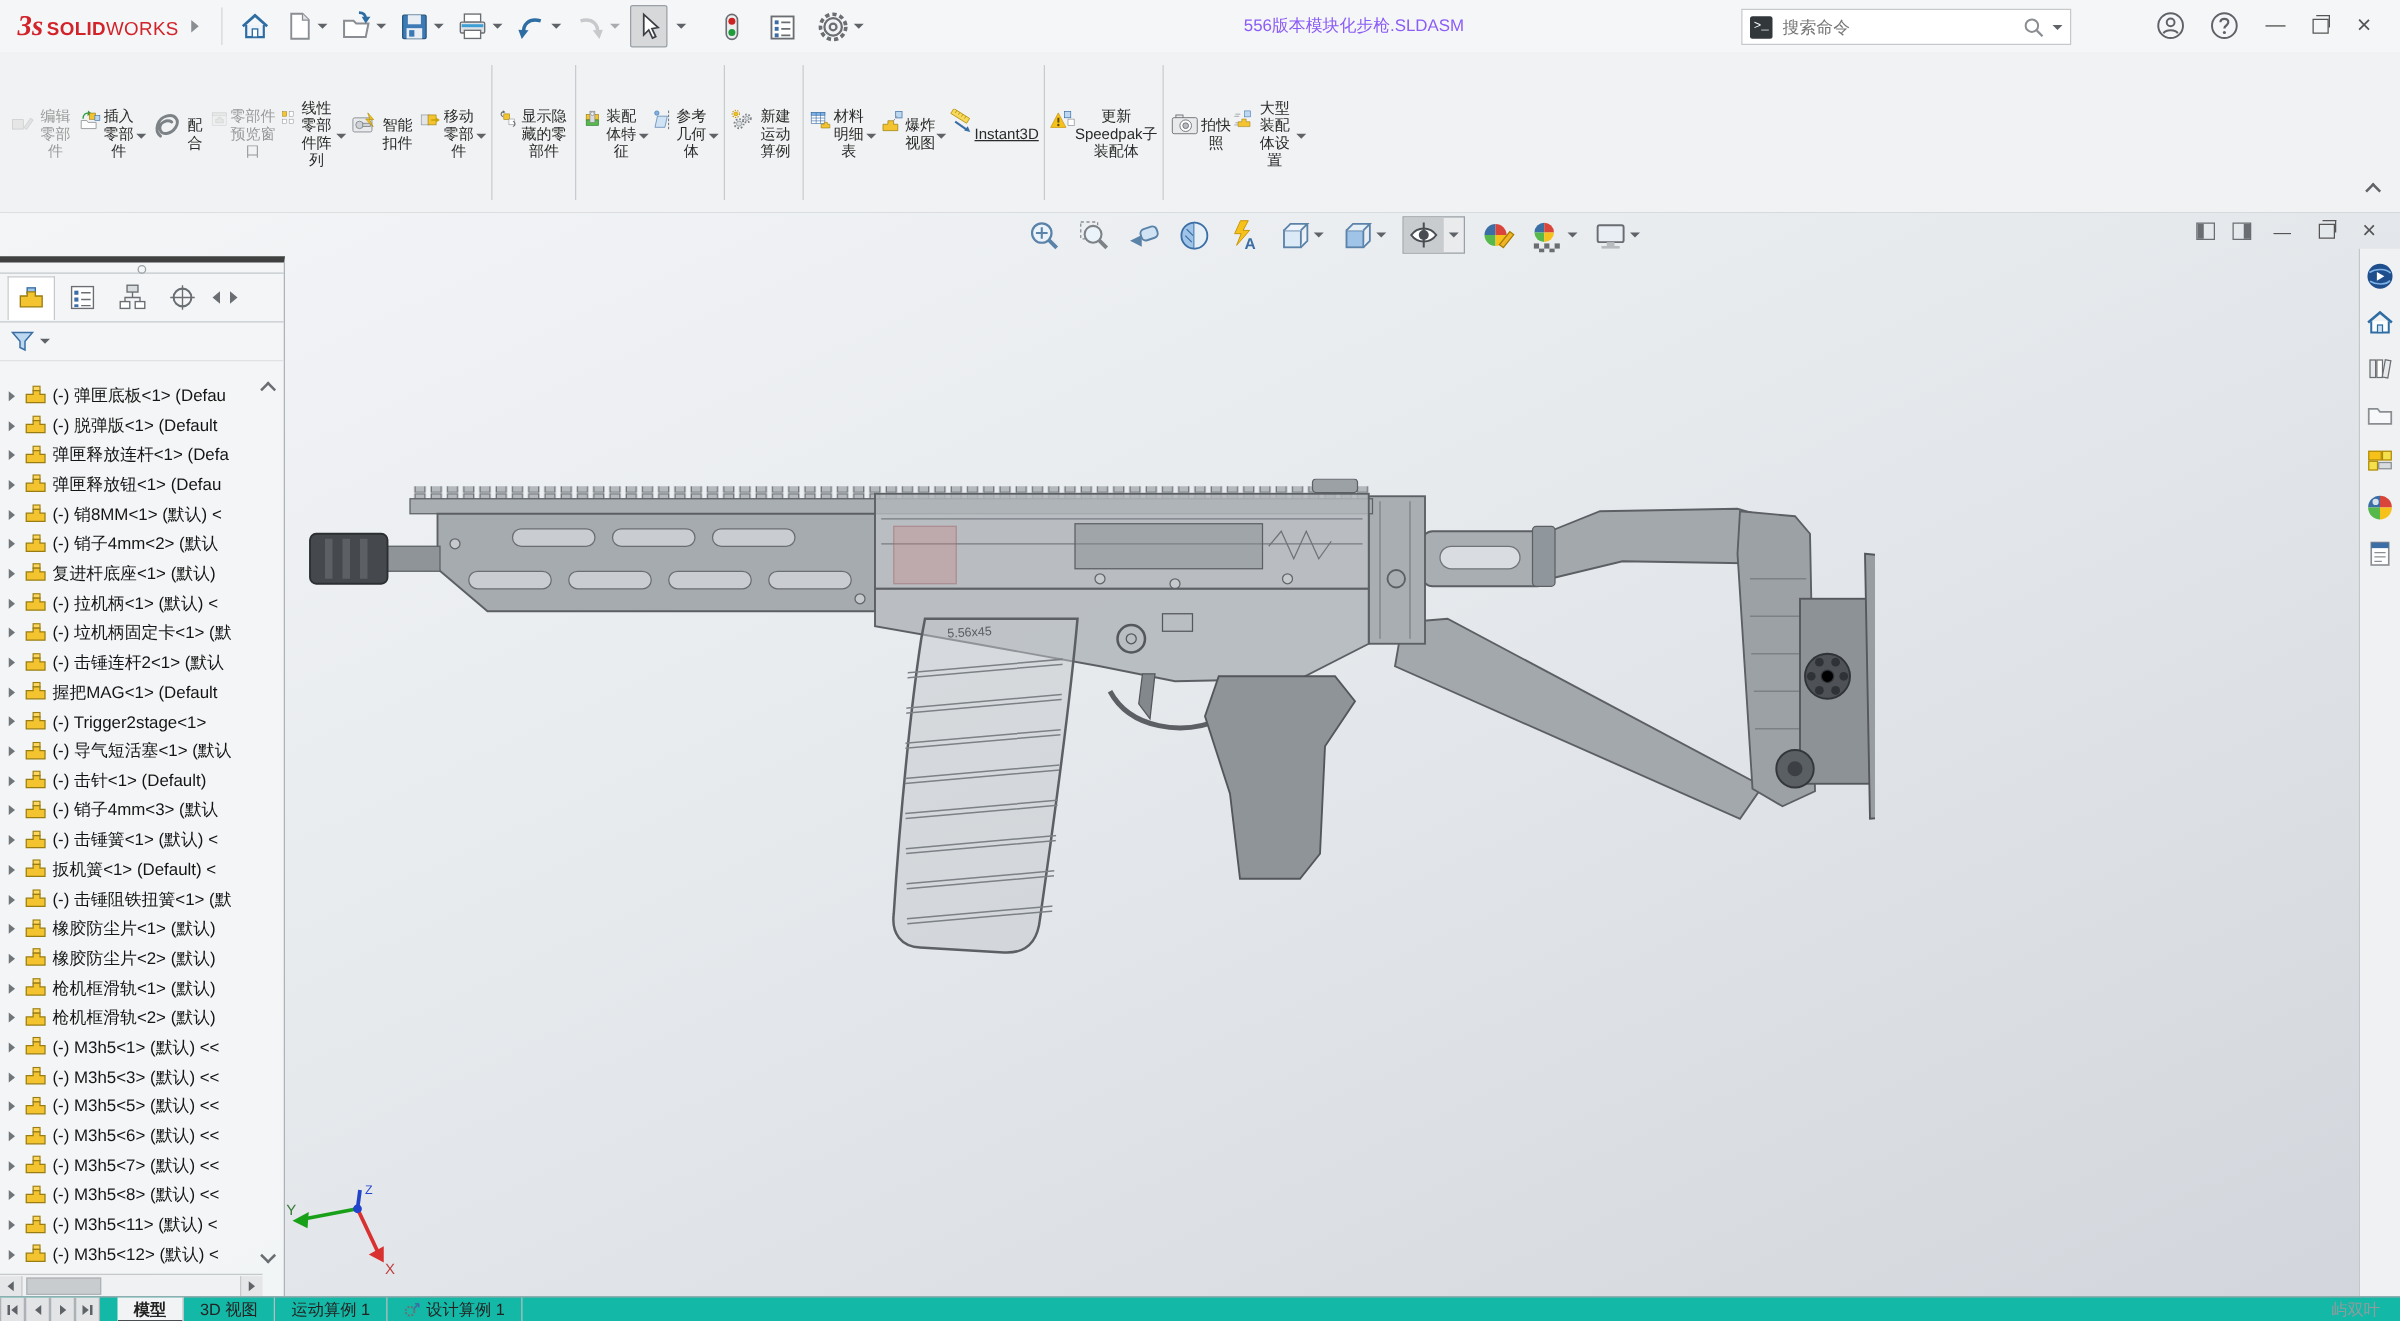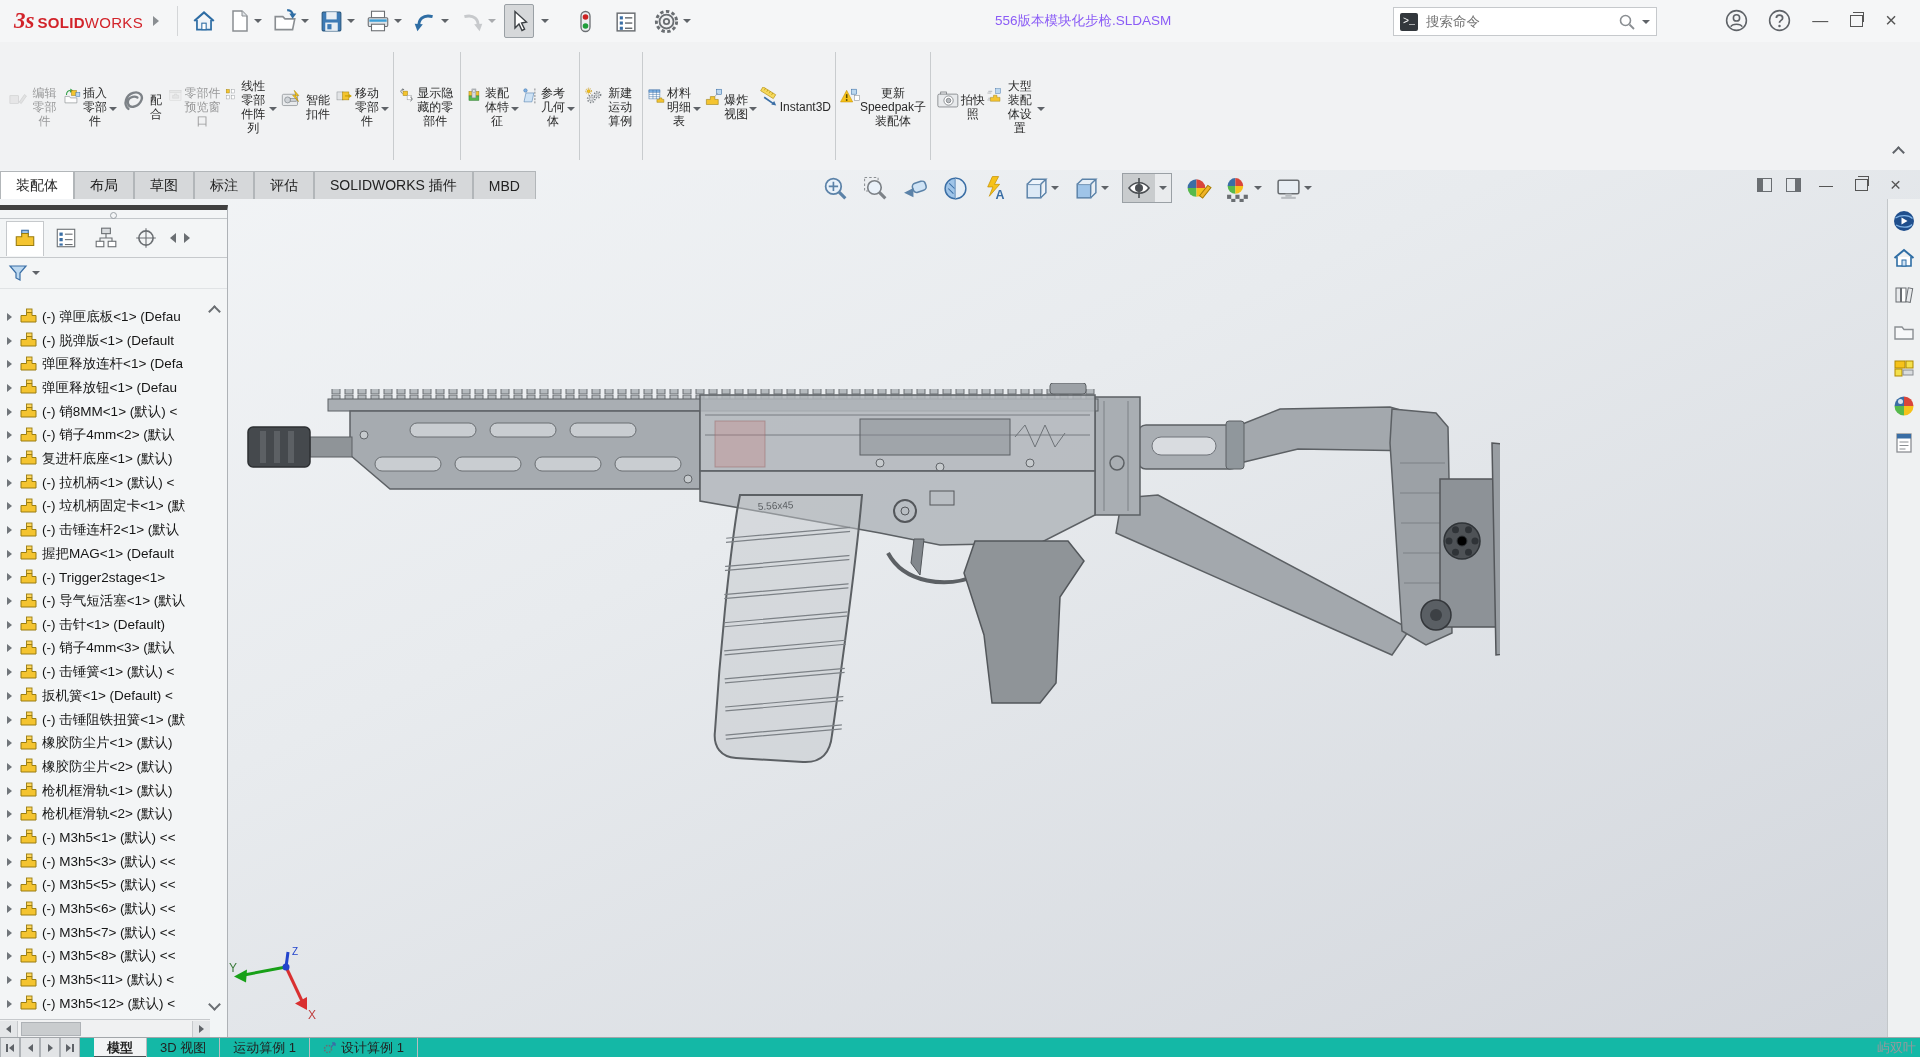--- a/index.html
+++ b/index.html
@@ -32,21 +32,21 @@
 
   
   #ribbon{left:0;top:42px;width:1920px;height:128px;background:#f1f2f3;border-bottom:1px solid #9ba0a4;}
   #ribbon-row{position:absolute;left:6px;top:6px;display:flex;align-items:stretch;height:116px;}
   .rbtn{display:flex;flex-direction:row;align-items:center;justify-content:flex-start;width:54px;padding:4px 1px 2px;font-size:12px;line-height:14px;text-align:center;color:#2a2a2a;}
   .rbtn .ric{width:38px;height:38px;margin-bottom:2px;}
   .rbtn .rlabel{flex:0 1 auto;}
   .rbtn .chev{margin-top:3px;}
   .rbtn.disabled{opacity:.45;}
   .rbtn.wide{width:86px;}
-  .rbtn.med{width:72px;}
+  .rbtn.med{width:72px;text-decoration:underline;}
   .rsep{width:1px;background:#c9ccce;margin:4px 3px;}
   #ribbon-collapse{right:16px;top:103px;width:10px;height:10px;position:absolute;}
   #ribbon-collapse::before{content:"";position:absolute;left:0;top:3px;width:7px;height:7px;border-left:2px solid #5f6368;border-top:2px solid #5f6368;transform:rotate(45deg);}
 
   
   #viewport{left:0;top:170px;width:1920px;height:867px;background:linear-gradient(155deg,#f3f5f7 0%,#e8ebee 40%,#d2d6dc 100%);}
 
   
   #tabrow{left:0;top:170px;width:1920px;height:30px;}
   #ctabs{position:absolute;left:0;top:1px;display:flex;}
@@ -95,21 +95,21 @@
 
   
   #taskpane{right:0;top:199px;width:32px;height:838px;background:#eff1f2;border-left:1px solid #c3c7ca;display:flex;flex-direction:column;align-items:center;padding-top:10px;gap:13px;}
 
   
   #bottombar{left:0;top:1037px;width:1920px;height:20px;background:#14b8a6;border-top:1px solid #a2a6aa;display:flex;align-items:stretch;font-size:13px;}
   .navbtn{width:18px;display:flex;align-items:center;justify-content:center;background:#e2e4e6;border:1px solid #aeb2b6;border-top:none;gap:1px;}
   .navbar{width:2px;height:8px;background:#5f6368;}
   .btab{display:flex;align-items:center;padding:0 13px;border-right:1px solid #b8bcbf;color:#222;gap:4px;}
   .btab.active{background:#f2f3f4;font-weight:bold;box-shadow:inset 0 -2px 0 #4a4e52;}
-  #watermark{position:absolute;right:4px;top:1039px;font-size:13px;color:#96999d;}
+  #watermark{position:absolute;right:16px;top:1039px;font-size:13px;color:#96999d;}
 </style>
 </head>
 <body>
 
 <div id="titlebar" class="abs">
   <div id="logo">
     <span class="mono">3s</span>
     <span class="solid">SOLID</span>
     <span class="works">WORKS</span>
   </div>
@@ -563,29 +563,20 @@
     <polygon points="79,65 67,58.5 79,52" fill="#d93030"></polygon>
     <line x1="58" y1="22" x2="60" y2="7" stroke="#2244cc" stroke-width="3"></line>
     <circle cx="58" cy="22" r="3.5" fill="#2244cc"></circle>
     <text x="1" y="27" font-size="12" fill="#3a7a3a">Y</text>
     <text x="80" y="74" font-size="12" fill="#c04040">X</text>
     <text x="64" y="10" font-size="10" fill="#2244cc">Z</text>
   </svg>
 </div>
 
 <div id="tabrow" class="abs">
-  <div id="ctabs">
-    <span class="ctab active">装配体</span>
-    <span class="ctab">布局</span>
-    <span class="ctab">草图</span>
-    <span class="ctab">标注</span>
-    <span class="ctab">评估</span>
-    <span class="ctab">SOLIDWORKS 插件</span>
-    <span class="ctab">MBD</span>
-  </div>
 
   <div id="headsup">
     <span class="hico">
         <svg width="27" height="27" viewBox="0 0 26 26">
           <circle cx="11" cy="11" r="7.5" fill="#eaf2fa" stroke="#5b82a8" stroke-width="1.7"></circle>
           <path d="M11 6.5 V15.5 M6.5 11 H15.5" stroke="#5b82a8" stroke-width="1.6"></path>
           <line x1="16.5" y1="16.5" x2="22.5" y2="22.5" stroke="#5b82a8" stroke-width="3"></line>
         </svg>
       </span>
     <span class="hico">

